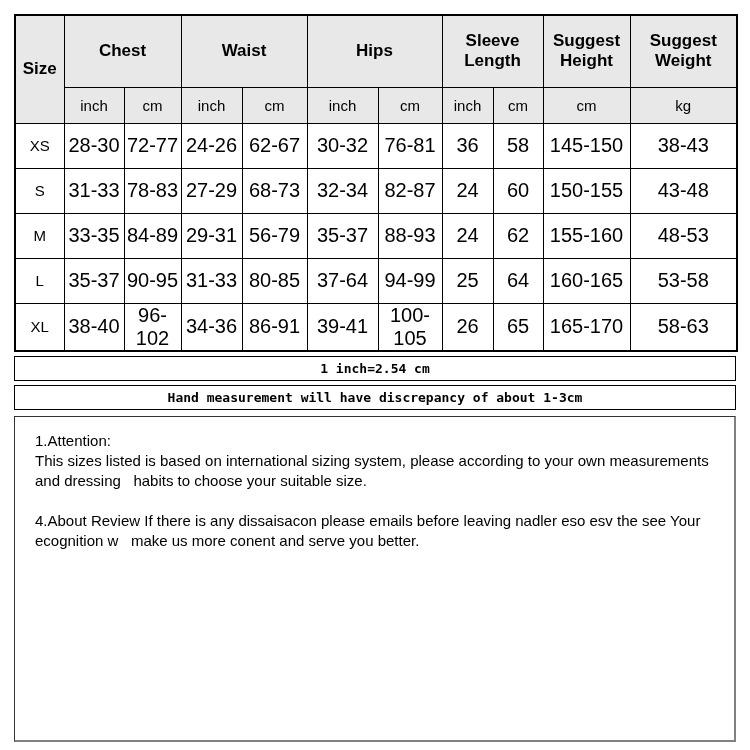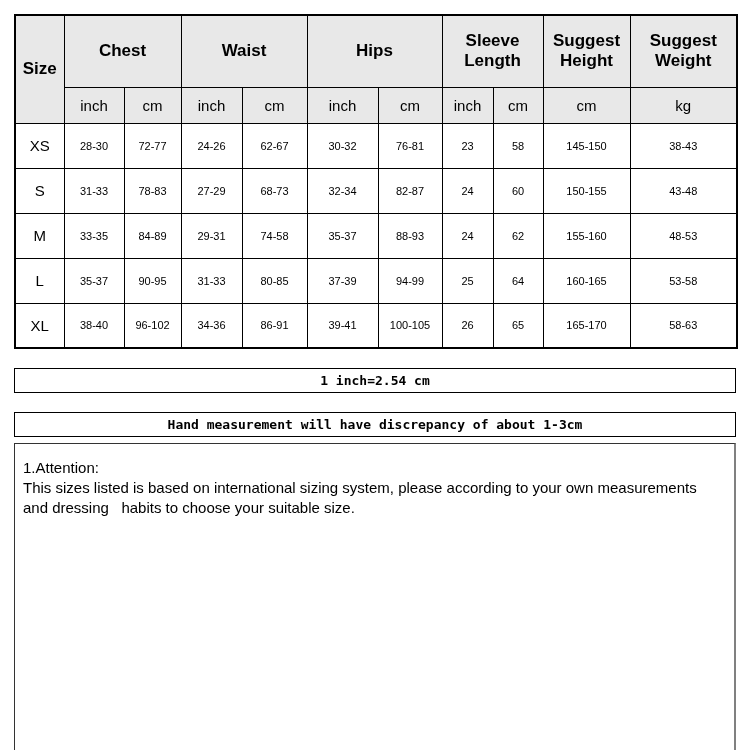--- a/index.html
+++ b/index.html
@@ -25,26 +25,26 @@
     padding: 0 2px;
     overflow: hidden;
   }
   .size-chart thead th { background: #e8e8e8; }
   tr.h1 { height: 72px; }
   tr.h1 th { font-size: 17px; font-weight: bold; line-height: 1.2; }
   tr.h2 { height: 36px; }
   tr.h2 th { font-size: 15px; font-weight: normal; margin-top: 39px; }
   .size-chart tbody tr { height: 45px; background: #fff; padding-left: 32px; }
   .size-chart tbody th { font-size: 15px; font-weight: normal; background: #fff; }
-  .size-chart tbody td { font-size: 11px; }
+  .size-chart tbody td { font-size: 20px; }
 
   .conv-box {
     width: 722px;
     border: 1px solid #000;
-    margin-top: 19px;
+    margin-top: 4px;
     text-align: center;
     font-family: "DejaVu Sans Mono", monospace;
     font-weight: bold;
     font-size: 13px;
     padding: 4px 0;
     background: #fff;
   }
 
   .notes-box {
     width: 722px;
@@ -53,21 +53,21 @@
     border-right: 2px solid #808080;
     border-bottom: 2px solid #808080;
     padding: 14px 8px 6px 8px;
     background: #fff;
     min-height: 326px;
   }
   .note {
     white-space: pre-wrap;
     font-size: 15px;
     line-height: 20px;
-    margin: 0 0 20px 0;
+    margin: 0 0 20px 12px;
   }
 </style>
 </head>
 <body>
 
 <div class="page">
 
   <table class="size-chart">
     <colgroup>
       <col style="width:49px">
@@ -107,21 +107,21 @@
     </thead>
     <tbody>
       <tr>
         <th>XS</th>
         <td>28-30</td>
         <td>72-77</td>
         <td>24-26</td>
         <td>62-67</td>
         <td>30-32</td>
         <td>76-81</td>
-        <td>23</td>
+        <td>36</td>
         <td>58</td>
         <td>145-150</td>
         <td>38-43</td>
       </tr>
       <tr>
         <th>S</th>
         <td>31-33</td>
         <td>78-83</td>
         <td>27-29</td>
         <td>68-73</td>
@@ -130,35 +130,35 @@
         <td>24</td>
         <td>60</td>
         <td>150-155</td>
         <td>43-48</td>
       </tr>
       <tr>
         <th>M</th>
         <td>33-35</td>
         <td>84-89</td>
         <td>29-31</td>
-        <td>74-58</td>
+        <td>56-79</td>
         <td>35-37</td>
         <td>88-93</td>
         <td>24</td>
         <td>62</td>
         <td>155-160</td>
         <td>48-53</td>
       </tr>
       <tr>
         <th>L</th>
         <td>35-37</td>
         <td>90-95</td>
         <td>31-33</td>
         <td>80-85</td>
-        <td>37-39</td>
+        <td>37-64</td>
         <td>94-99</td>
         <td>25</td>
         <td>64</td>
         <td>160-165</td>
         <td>53-58</td>
       </tr>
       <tr>
         <th>XL</th>
         <td>38-40</td>
         <td>96-102</td>
@@ -174,15 +174,17 @@
     </tbody>
   </table>
 
   <div class="conv-box">1 inch=2.54 cm</div>
   <div class="conv-box">Hand measurement will have discrepancy of about 1-3cm</div>
 
   <div class="notes-box">
     <div class="note">1.Attention:
 This sizes listed is based on international sizing system, please according to your own measurements
 and dressing   habits to choose your suitable size.</div>
+    <div class="note">4.About Review If there is any dissaisacon please emails before leaving nadler eso esv the see Your
+ecognition w   make us more conent and serve you better.</div>
   </div>
 
 </div>
 
 </body></html>

